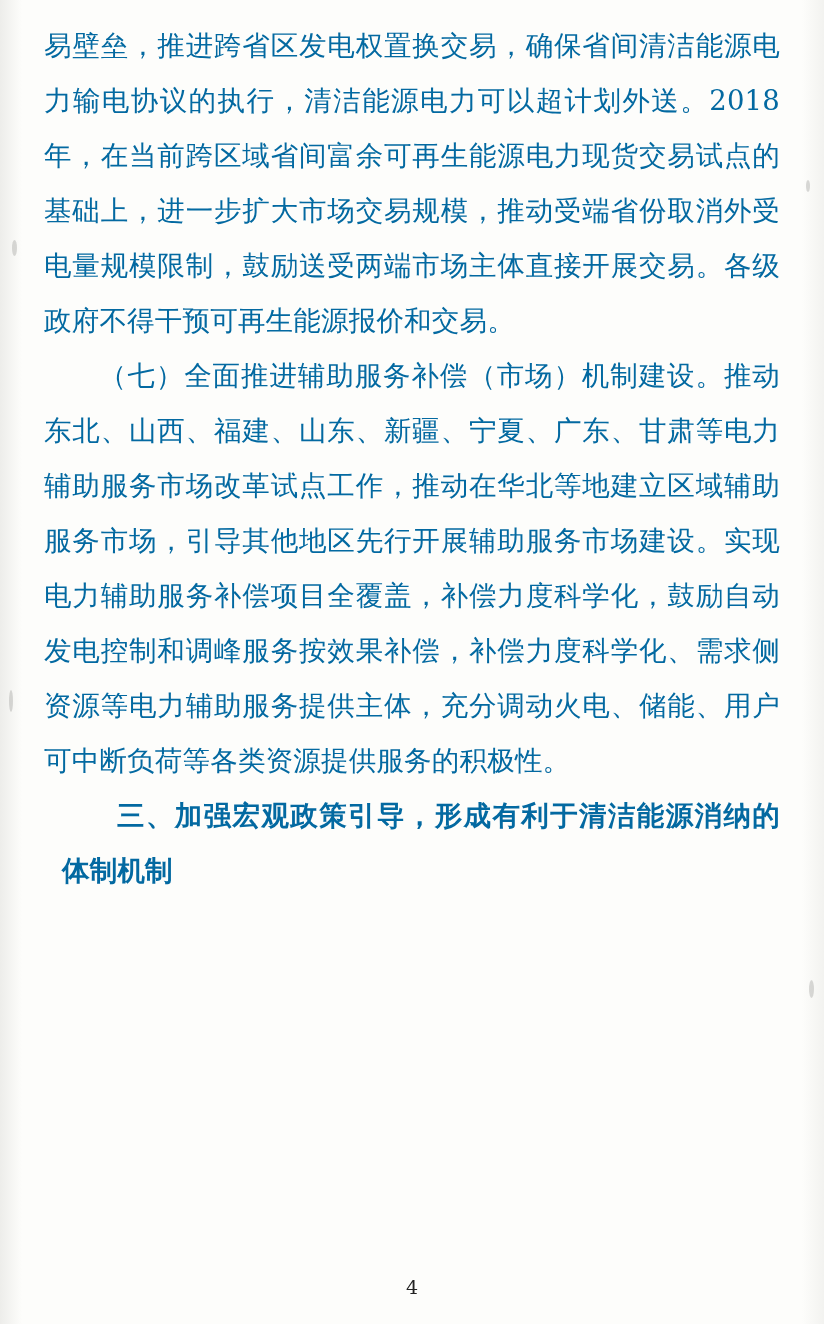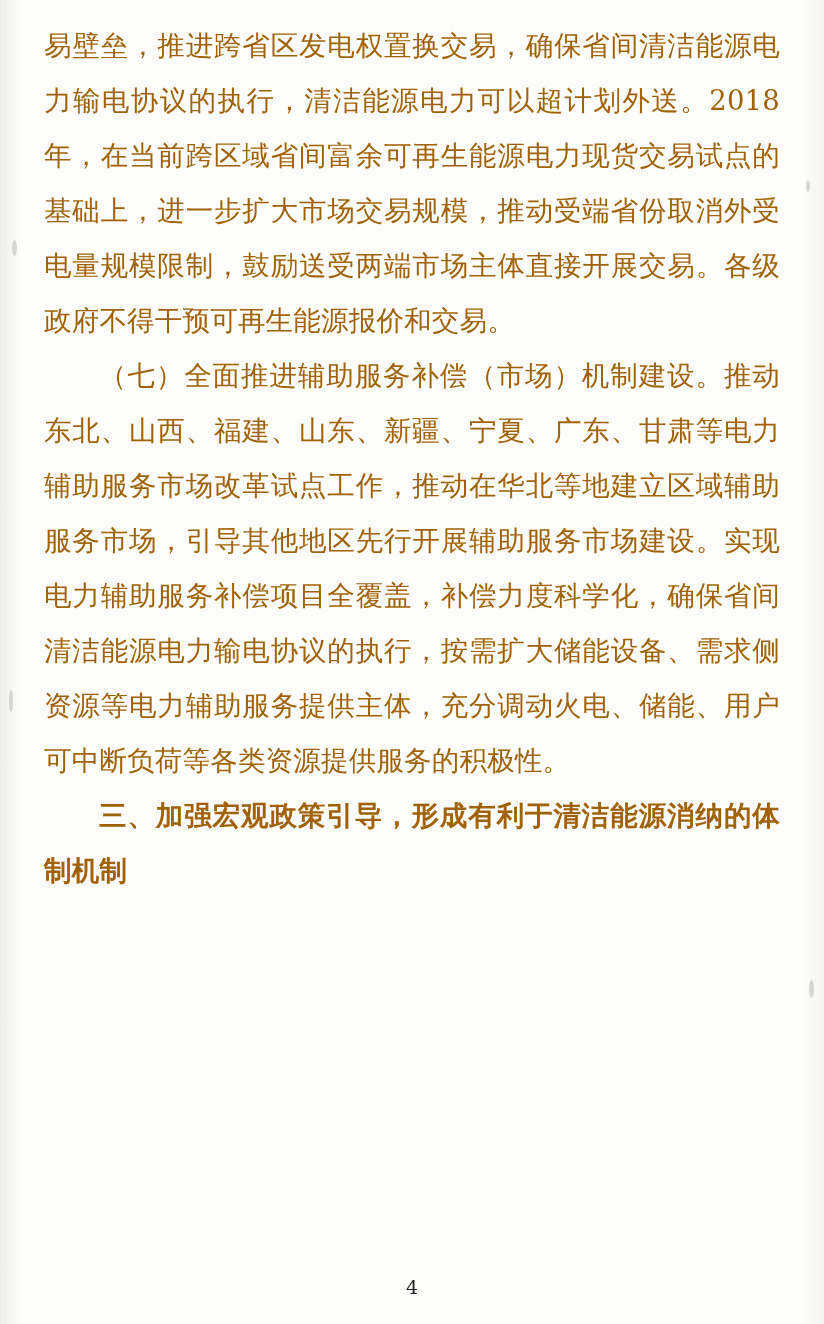--- a/index.html
+++ b/index.html
@@ -22,31 +22,32 @@
     background: #fdfdfb;
     padding: 18px 44px 0 44px;
     box-sizing: border-box;
   }
   .doc-body {
     font-size: 27.5px;
     line-height: 55px;
     text-align: justify;
     text-justify: inter-ideograph;
     letter-spacing: 0.2px;
-    color: #a16207;
+    color: #0369a1;
   }
   .para {
     margin: 0 0 0 0;
   }
   .para.indent {
     text-indent: 2em;
   }
   .para.bold {
     font-weight: bold;
     text-indent: 2em;
+    margin-left: 18px;
   }
   .page-number {
     position: absolute;
     left: 0;
     right: 0;
     bottom: 26px;
     text-align: center;
     font-size: 19px;
     font-family: "DejaVu Serif", serif;
     color: #222;
@@ -77,21 +78,21 @@
 </head>
 <body>
 
 <div class="page">
 
   <div class="edge-smudge left"></div>
   <div class="edge-smudge right"></div>
 
   <div class="doc-body">
     <p class="para">易壁垒，推进跨省区发电权置换交易，确保省间清洁能源电力输电协议的执行，清洁能源电力可以超计划外送。2018 年，在当前跨区域省间富余可再生能源电力现货交易试点的基础上，进一步扩大市场交易规模，推动受端省份取消外受电量规模限制，鼓励送受两端市场主体直接开展交易。各级政府不得干预可再生能源报价和交易。</p>
-    <p class="para indent">（七）全面推进辅助服务补偿（市场）机制建设。推动东北、山西、福建、山东、新疆、宁夏、广东、甘肃等电力辅助服务市场改革试点工作，推动在华北等地建立区域辅助服务市场，引导其他地区先行开展辅助服务市场建设。实现电力辅助服务补偿项目全覆盖，补偿力度科学化，确保省间清洁能源电力输电协议的执行，按需扩大储能设备、需求侧资源等电力辅助服务提供主体，充分调动火电、储能、用户可中断负荷等各类资源提供服务的积极性。</p>
+    <p class="para indent">（七）全面推进辅助服务补偿（市场）机制建设。推动东北、山西、福建、山东、新疆、宁夏、广东、甘肃等电力辅助服务市场改革试点工作，推动在华北等地建立区域辅助服务市场，引导其他地区先行开展辅助服务市场建设。实现电力辅助服务补偿项目全覆盖，补偿力度科学化，鼓励自动发电控制和调峰服务按效果补偿，补偿力度科学化、需求侧资源等电力辅助服务提供主体，充分调动火电、储能、用户可中断负荷等各类资源提供服务的积极性。</p>
     <p class="para bold">三、加强宏观政策引导，形成有利于清洁能源消纳的体制机制</p>
   </div>
 
   <div class="page-number">4</div>
 
   <div class="speck" style="left:12px; top:240px; width:5px; height:16px;"></div>
   <div class="speck" style="left:9px; top:690px; width:4px; height:22px;"></div>
   <div class="speck" style="right:14px; top:180px; width:4px; height:12px;"></div>
   <div class="speck" style="right:10px; top:980px; width:5px; height:18px;"></div>
 </div>

